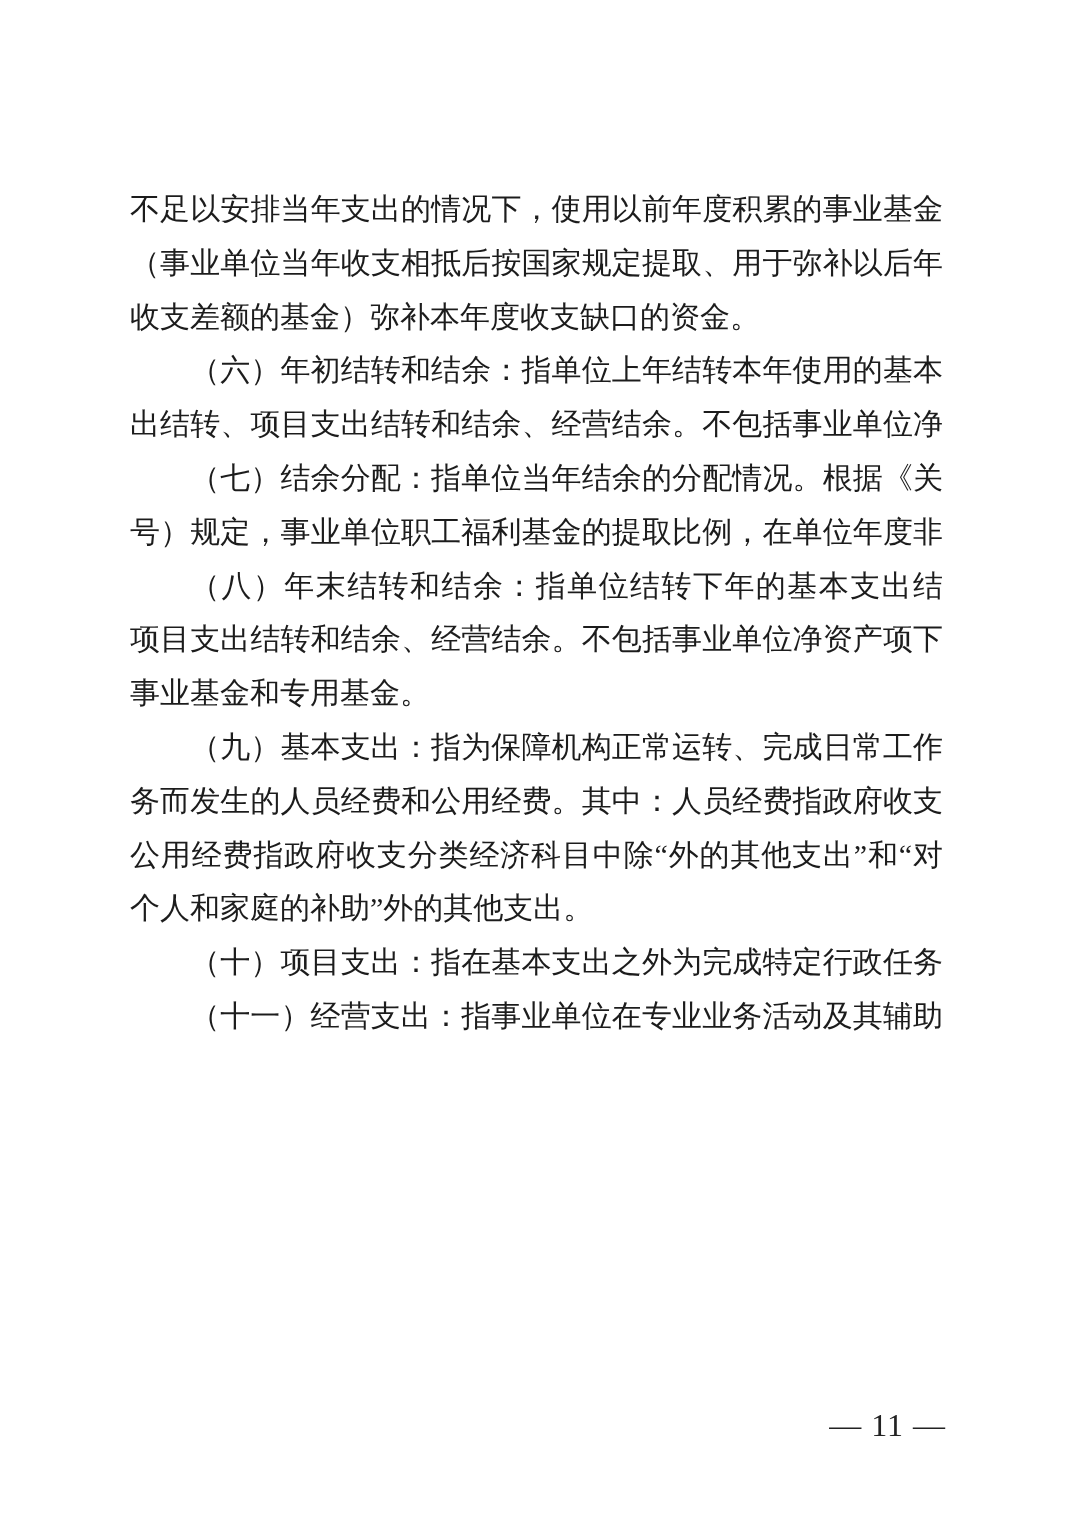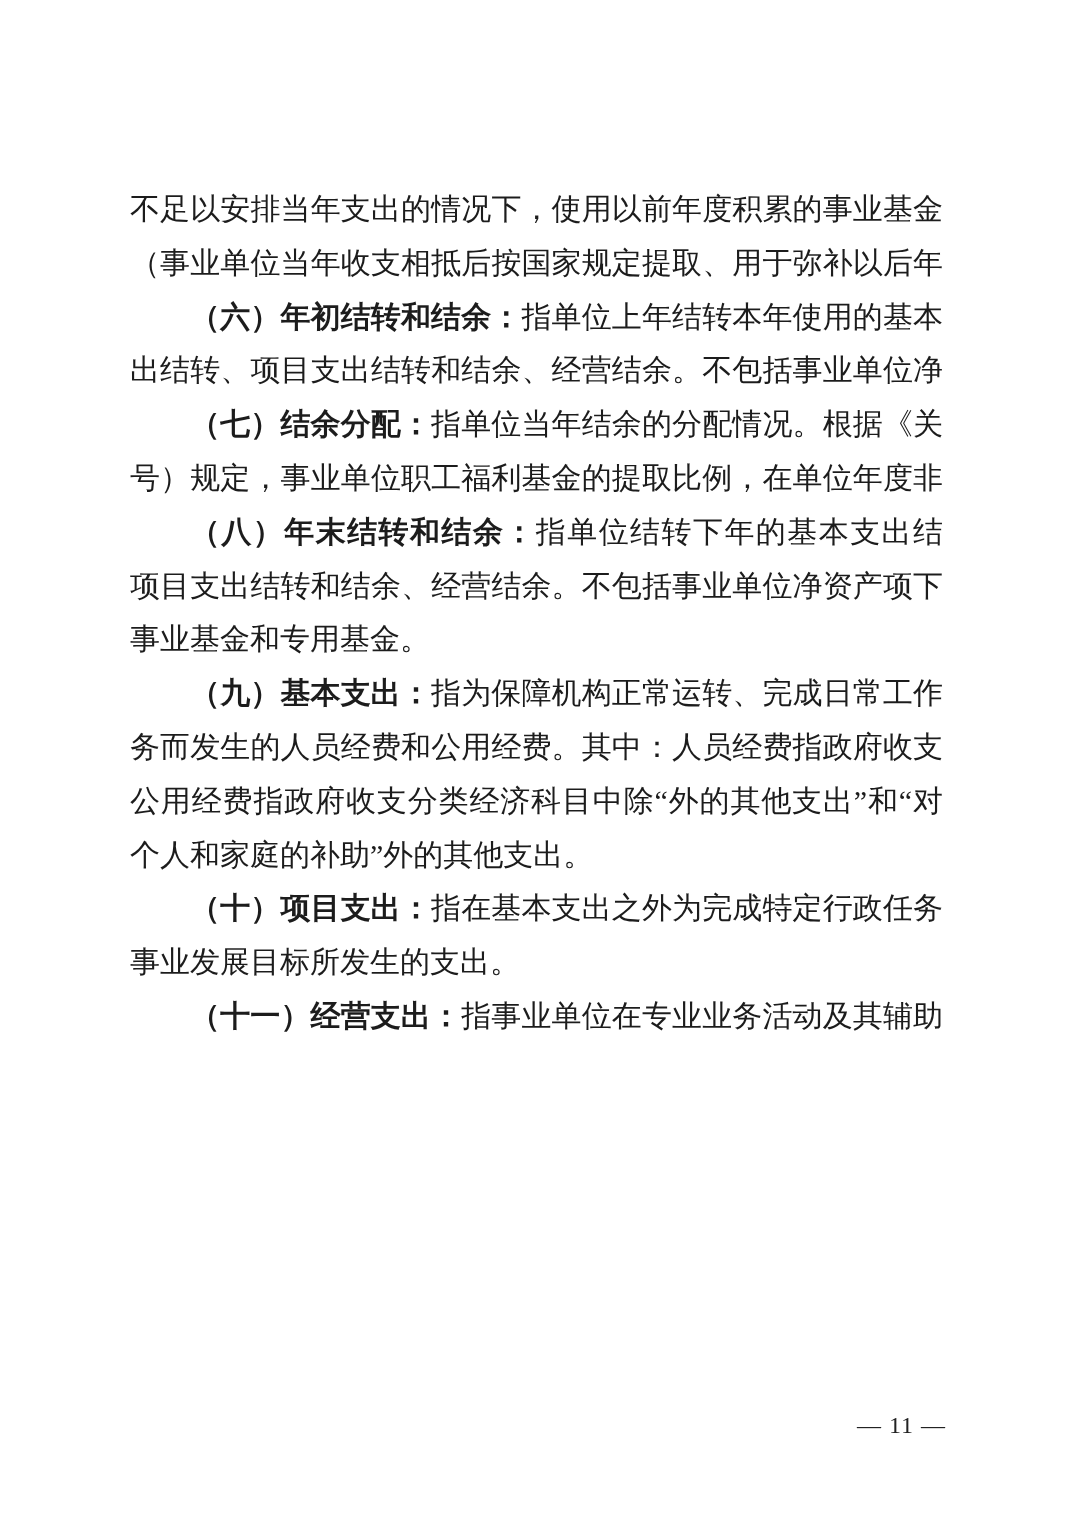--- a/index.html
+++ b/index.html
@@ -29,40 +29,41 @@
     font-size: 30px;
     white-space: nowrap;
     overflow: hidden;
   }
   .line.full {
     white-space: normal;
     text-align: justify;
     text-align-last: justify;
   }
   .line.indent { text-indent: 60px; }
-  .term { font-weight: 700; }
+  .term { font-weight: 400; }
   .footer {
     position: absolute;
     top: 1408px;
     right: 128px;
-    font-size: 24px;
+    font-size: 32px;
     line-height: 34px;
     color: #222222;
     letter-spacing: 1px;
   }
 </style>
 </head>
 <body>
 
 <div class="page">
   <div class="content">
 
     <div class="para">
       <div class="line full"><span>不足以安排当年支出的情况下，使用以前年度积累的事业基金</span></div>
       <div class="line full"><span>（事业单位当年收支相抵后按国家规定提取、用于弥补以后年度</span></div>
+      <div class="line"><span>收支差额的基金）弥补本年度收支缺口的资金。</span></div>
     </div>
 
     <div class="para">
       <div class="line full indent"><span class="term">（六）年初结转和结余：</span><span>指单位上年结转本年使用的基本支</span></div>
       <div class="line full"><span>出结转、项目支出结转和结余、经营结余。不包括事业单位净资</span></div>
     </div>
 
     <div class="para">
       <div class="line full indent"><span class="term">（七）结余分配：</span><span>指单位当年结余的分配情况。根据《关于</span></div>
       <div class="line full"><span>号）规定，事业单位职工福利基金的提取比例，在单位年度非财</span></div>
@@ -76,21 +77,20 @@
 
     <div class="para">
       <div class="line full indent"><span class="term">（九）基本支出：</span><span>指为保障机构正常运转、完成日常工作任</span></div>
       <div class="line full"><span>务而发生的人员经费和公用经费。其中：人员经费指政府收支分</span></div>
       <div class="line full"><span>公用经费指政府收支分类经济科目中除“外的其他支出”和“对</span></div>
       <div class="line"><span>个人和家庭的补助”外的其他支出。</span></div>
     </div>
 
     <div class="para">
       <div class="line full indent"><span class="term">（十）项目支出：</span><span>指在基本支出之外为完成特定行政任务和</span></div>
-      <div class="line"><span>事业发展目标所发生的支出。</span></div>
     </div>
 
     <div class="para">
       <div class="line full indent"><span class="term">（十一）经营支出：</span><span>指事业单位在专业业务活动及其辅助活</span></div>
     </div>
 
   </div>
 
   <div class="footer">— 11 —</div>
 </div>

